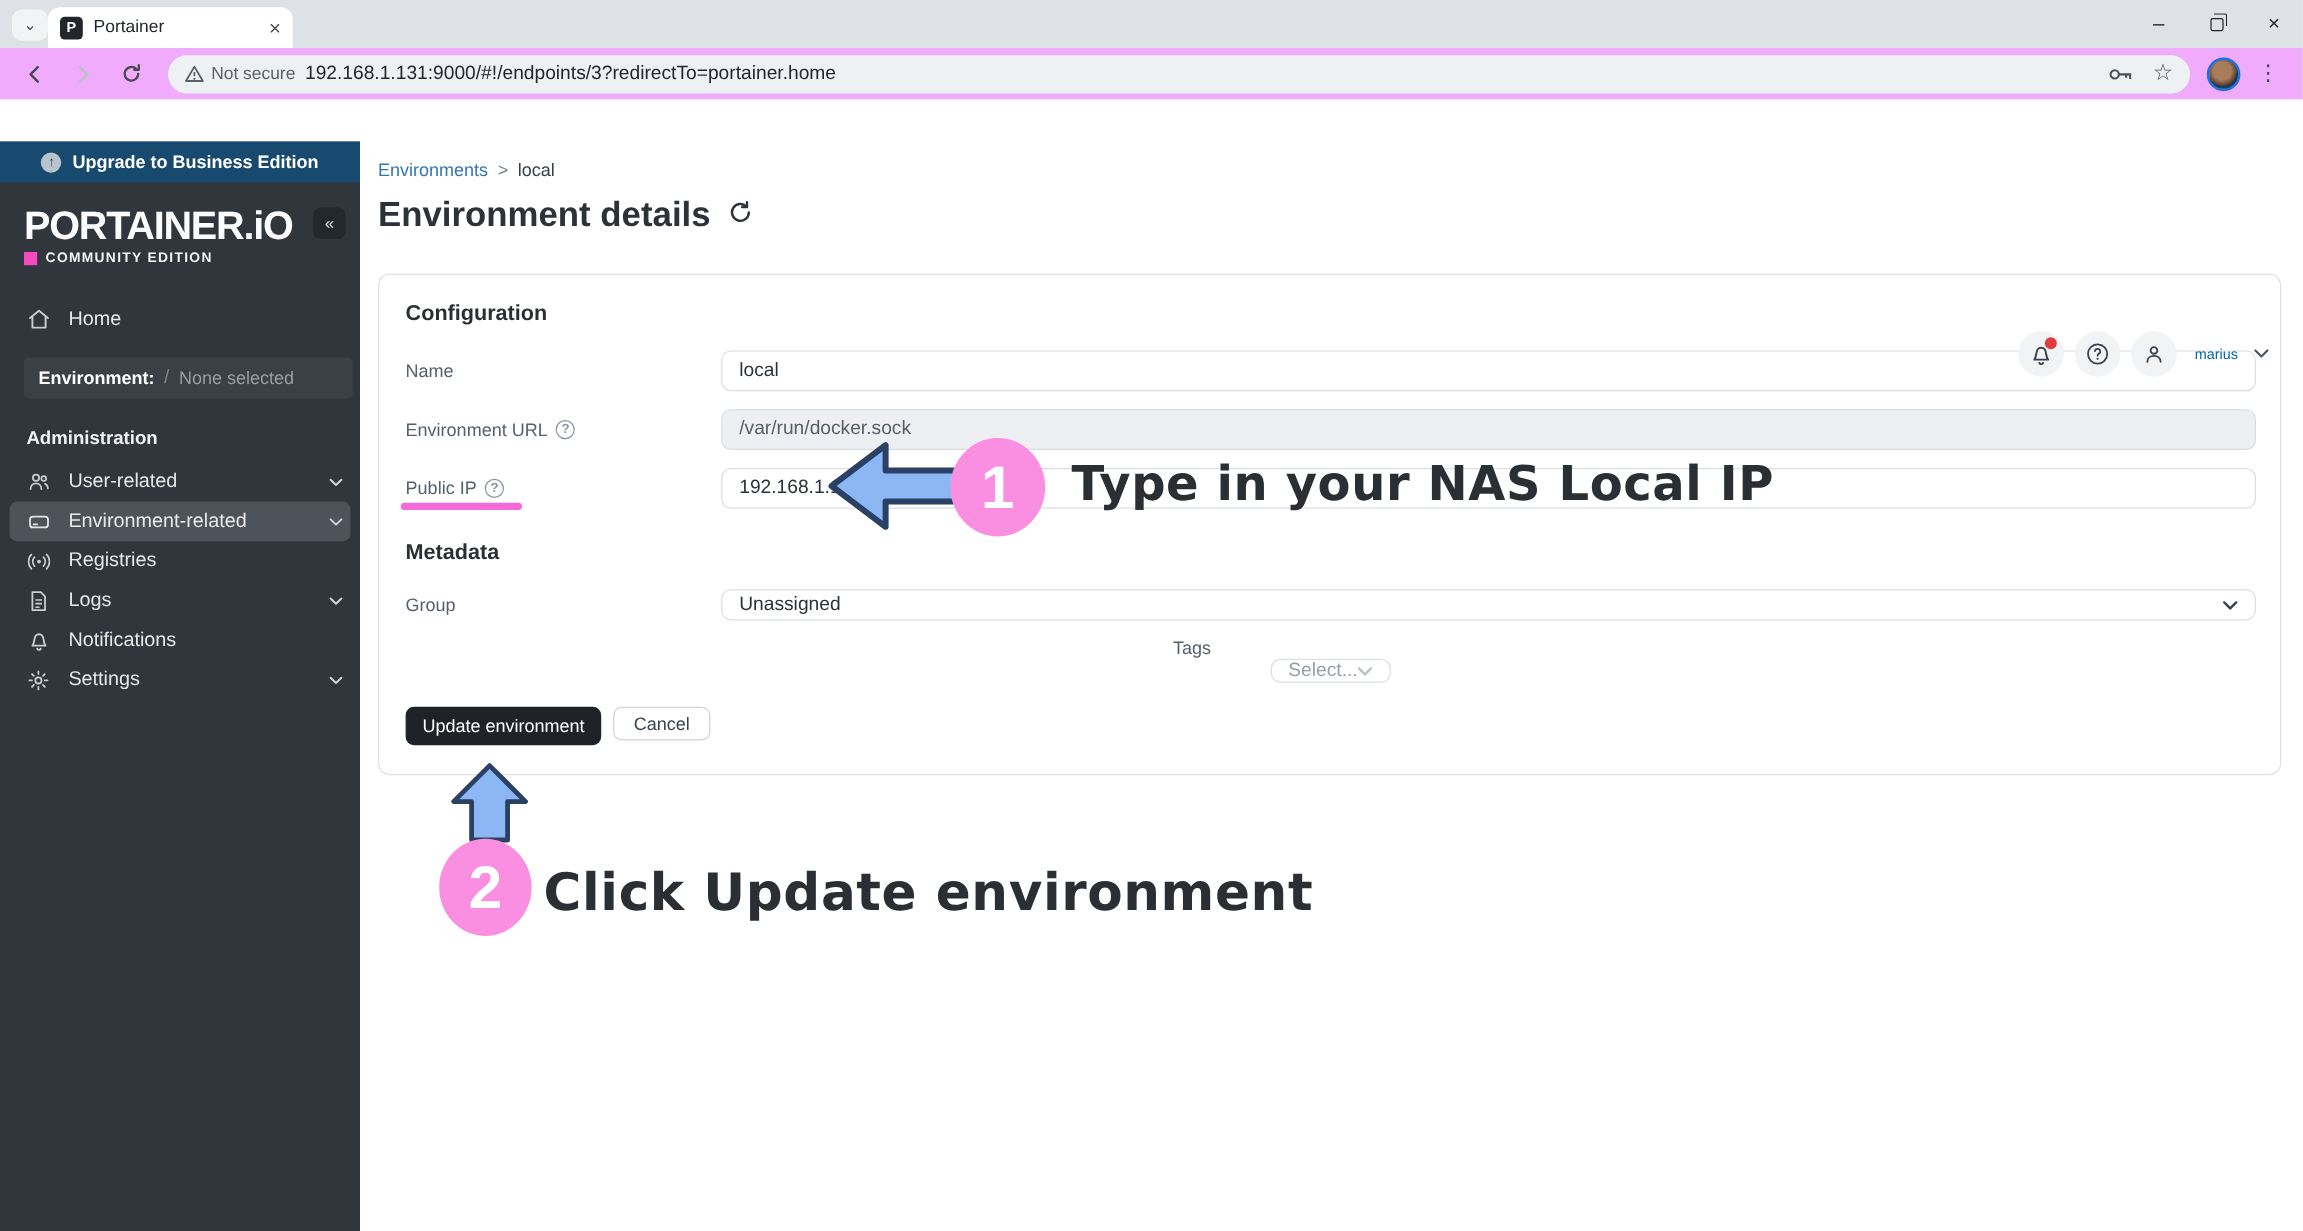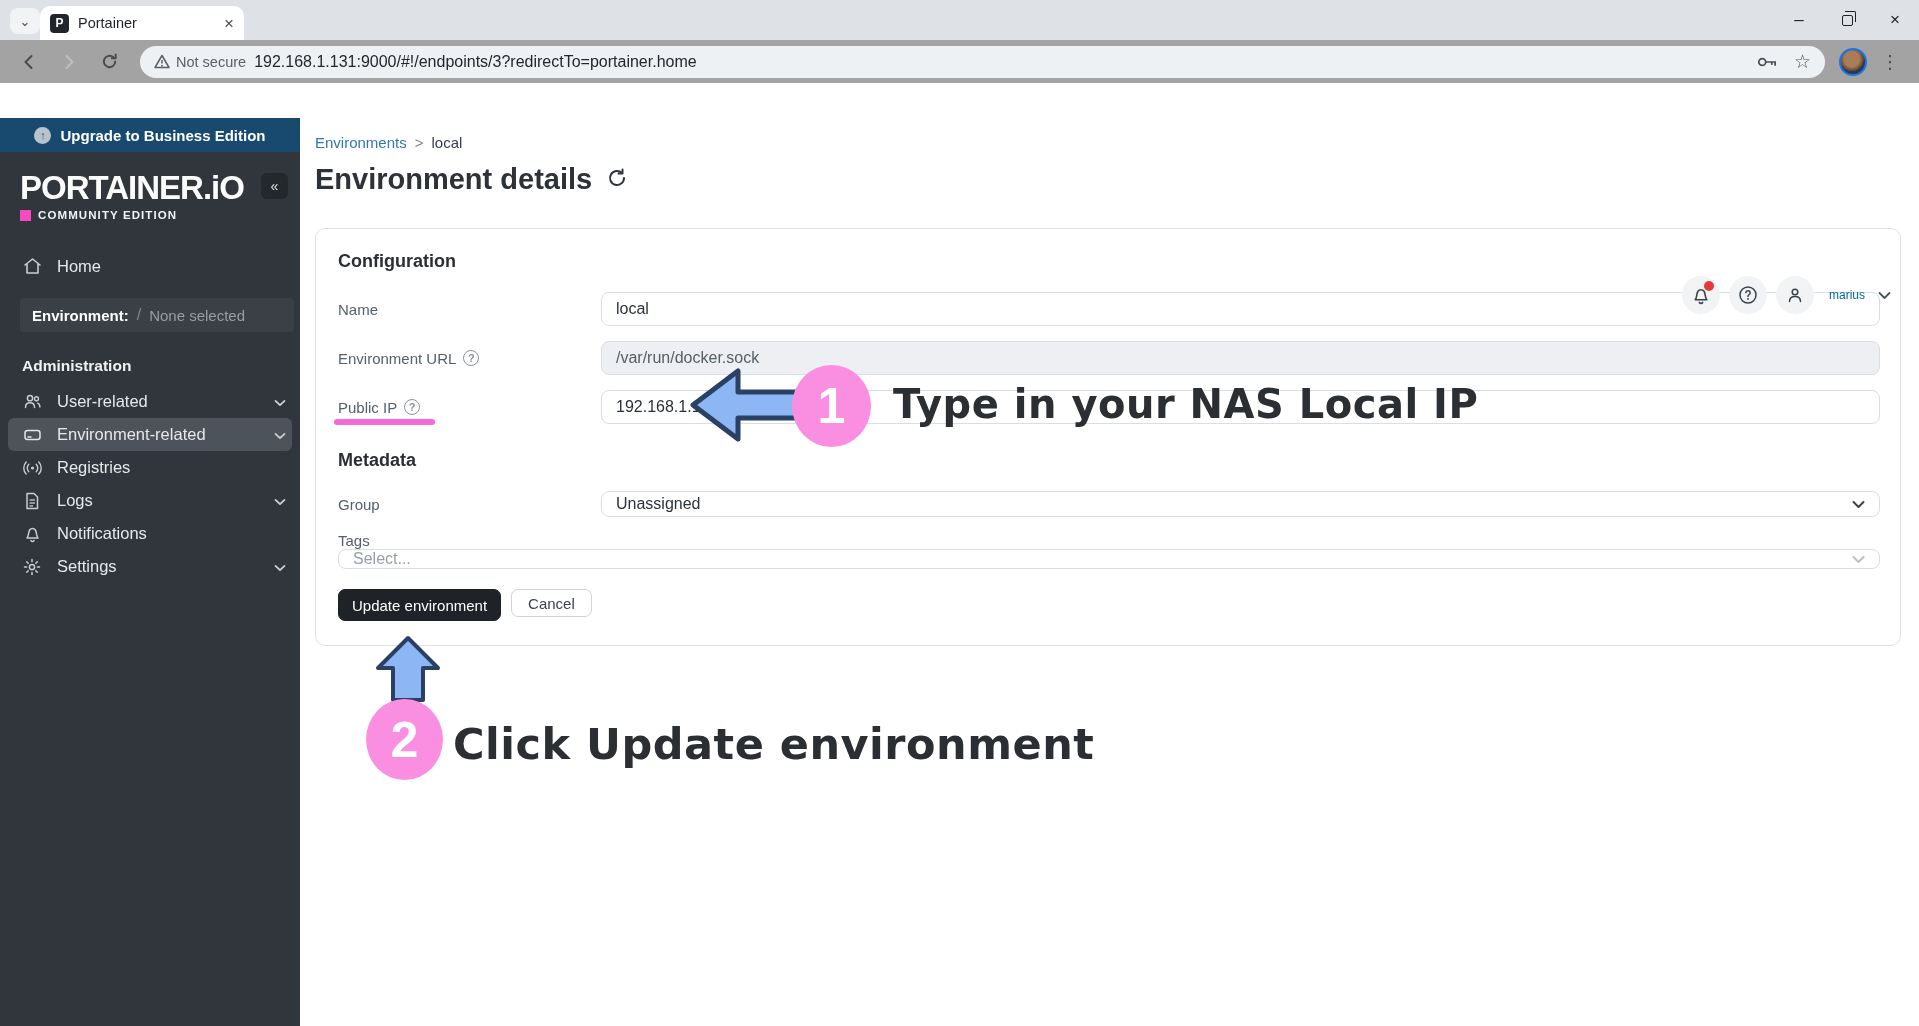--- a/index.html
+++ b/index.html
@@ -15,21 +15,21 @@
   .favicon { width:19px; height:19px; background:#22262b; border-radius:4px; color:#fff;
     font-size:12px; font-weight:bold; display:flex; align-items:center; justify-content:center; }
   .tab-title { font-size:14.5px; color:#1f2328; flex:1; white-space:nowrap; overflow:hidden; }
   .tab-close { color:#4a4e53; font-size:17px; line-height:1; }
   .win-controls { position:absolute; right:0; top:0; height:40px; display:flex; align-items:center; }
   .win-btn { width:48px; height:40px; display:flex; align-items:center; justify-content:center; color:#202326; font-size:17px; }
   .restore-glyph { width:11px; height:11px; border:1.6px solid #202326; border-radius:2px; position:relative; }
   .restore-glyph:before { content:""; position:absolute; left:2px; top:-5px; width:10px; height:10px;
     border-top:1.6px solid #202326; border-right:1.6px solid #202326; border-radius:0 2px 0 0; }
 
-  .toolbar { position:absolute; top:40px; left:0; width:1919px; height:43px; background:#a3a3a3;
+  .toolbar { position:absolute; top:40px; left:0; width:1919px; height:43px; background:#f0abfc;
     display:flex; align-items:center; padding:0 12px; gap:6px; }
   .navicon { width:34px; height:34px; display:flex; align-items:center; justify-content:center; border-radius:50%; }
   .urlbar { flex:1; height:32px; background:#eef1f4; border-radius:16px; display:flex; align-items:center;
     padding:0 14px; margin:0 8px; gap:8px; }
   .notsecure { font-size:14.5px; color:#5a6066; display:flex; align-items:center; gap:6px; }
   .url-text { font-size:16px; color:#23272c; flex:1; white-space:nowrap; overflow:hidden; }
   .urlbar .trail { display:flex; gap:16px; align-items:center; }
   .avatar { width:28px; height:28px; border-radius:50%; border:2px solid #1a73e8;
     background:radial-gradient(circle at 45% 38%, #a97c5a 0 38%, #5d4333 60%, #283a52 62%); }
   .menu-dots { font-size:18px; color:#454a4f; padding:0 8px; }
@@ -74,21 +74,21 @@
   .page-title { font-size:29px; font-weight:bold; color:#2d3138; }
   .hdr-icons { position:absolute; top:158px; right:28px; display:flex; align-items:center; gap:9px; }
   .icon-circle { width:38px; height:38px; border-radius:50%; background:#f1f3f5; display:flex;
     align-items:center; justify-content:center; color:#39424c; position:relative; }
   .red-dot { position:absolute; top:5px; right:6px; width:10px; height:10px; border-radius:50%; background:#e23b3b; }
   .username { font-size:12px; color:#0369a1; margin:0 4px 0 6px; }
 
   .card { margin-top:32px; margin-right:0; border:1px solid #dde1e6; border-radius:10px; background:#fff;
     padding:22px 20px 24px 22px; width:1586px; }
   .card h2 { font-size:18px; font-weight:bold; color:#2b2f33; margin-bottom:20px; }
-  .frow { display:flex; margin-bottom:15px; }
+  .frow { display:flex; align-items:center; margin-bottom:15px; }
   .flabel { width:263px; font-size:15px; color:#55606c; display:flex; align-items:center; gap:7px; flex-shrink:0; }
   .qmark { width:16px; height:16px; border:1.4px solid #8a939d; border-radius:50%; color:#8a939d;
     font-size:11px; font-weight:bold; display:flex; align-items:center; justify-content:center; }
   .finput { flex:1; height:34px; border:1px solid #d9dee3; border-radius:8px; padding:0 14px;
     font-size:16px; color:#2c323a; background:#fff; font-family:inherit; }
   .finput:disabled { background:#edeff2; color:#565e66; }
   .fselect { flex:1; height:26px; border:1px solid #d9dee3; border-radius:8px; padding:0 14px;
     font-size:16px; color:#2c323a; background:#fff; display:flex; align-items:center; justify-content:space-between; }
   .fselect .ph { color:#959ea8; }
   .meta-h { margin-top:26px; }

